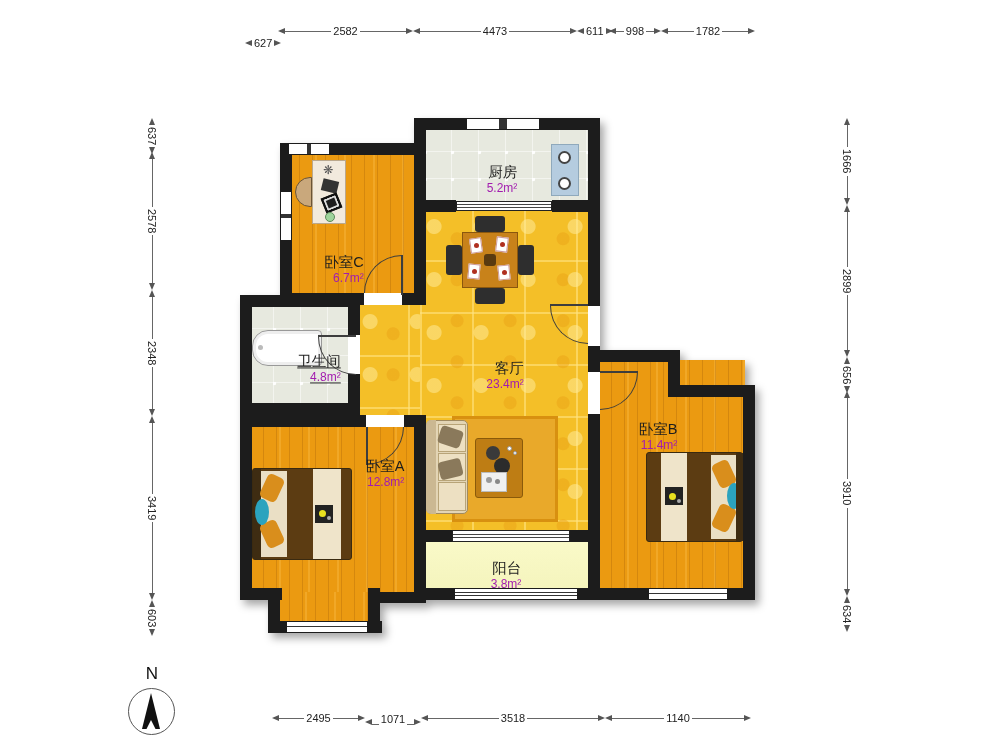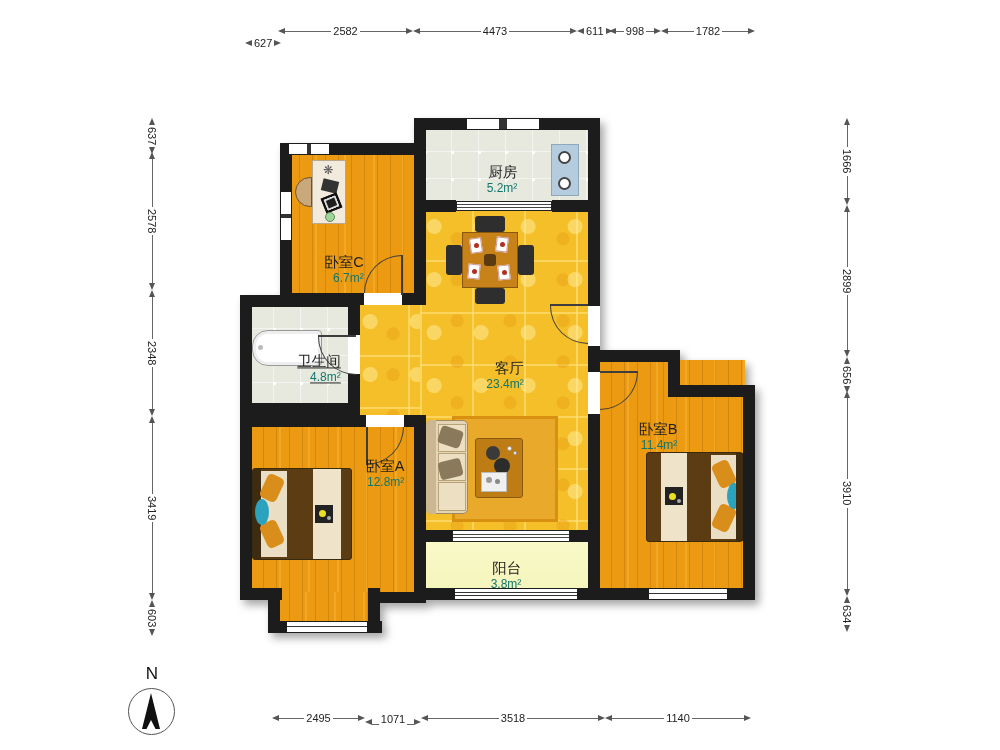--- a/index.html
+++ b/index.html
@@ -40,21 +40,21 @@
   
   .arc{z-index:24;background:transparent;border:0 solid #3d3d3d;}
   .arc.bl{border-left-width:1.5px;border-bottom-width:1.5px;border-bottom-left-radius:100% 100%;}
   .arc.br{border-right-width:1.5px;border-bottom-width:1.5px;border-bottom-right-radius:100% 100%;}
   .arc.tl{border-left-width:1.5px;border-top-width:1.5px;border-top-left-radius:100% 100%;}
   .leaf{background:#3d3d3d;z-index:24;}
   
   .room-label{position:absolute;transform:translate(-50%,-50%);text-align:right;
     z-index:30;line-height:1.25;white-space:nowrap;margin-top:12px;}
   .room-label .nm{font-size:14.5px;color:#1d1d1d;}
-  .room-label .ar{font-size:12px;color:#0f766e;}
+  .room-label .ar{font-size:12px;color:#a21caf;}
   
   .dim{position:absolute;display:flex;align-items:center;color:#222;
        font-size:11px;z-index:5;}
   .dim .ln{background:#666;}
   .dim .val{padding:0 2px;white-space:nowrap;}
   .dim-h{flex-direction:row;height:14px;}
   .dim-h .ln{height:1px;flex:1;}
   .dim-h::before{content:"";border-top:3px solid transparent;border-bottom:3px solid transparent;border-right:7px solid #555;}
   .dim-h::after{content:"";border-top:3px solid transparent;border-bottom:3px solid transparent;border-left:7px solid #555;}
   .dim-v{flex-direction:column;width:14px;}

